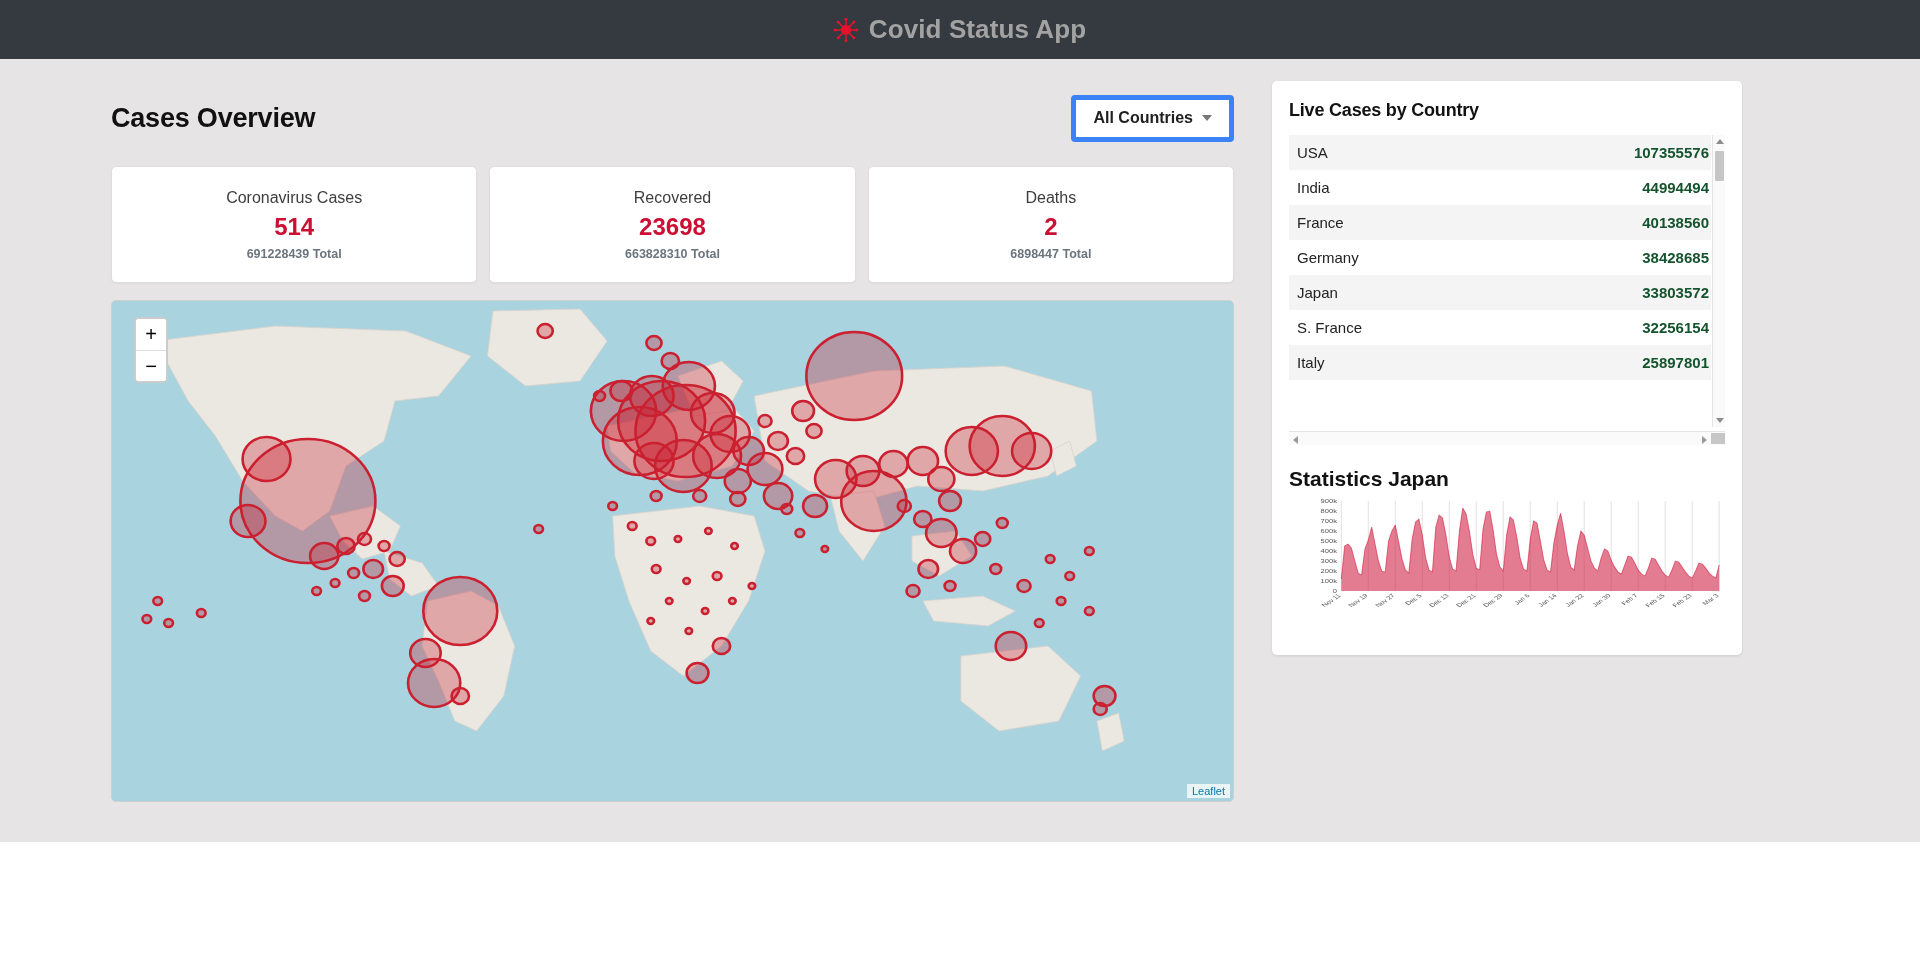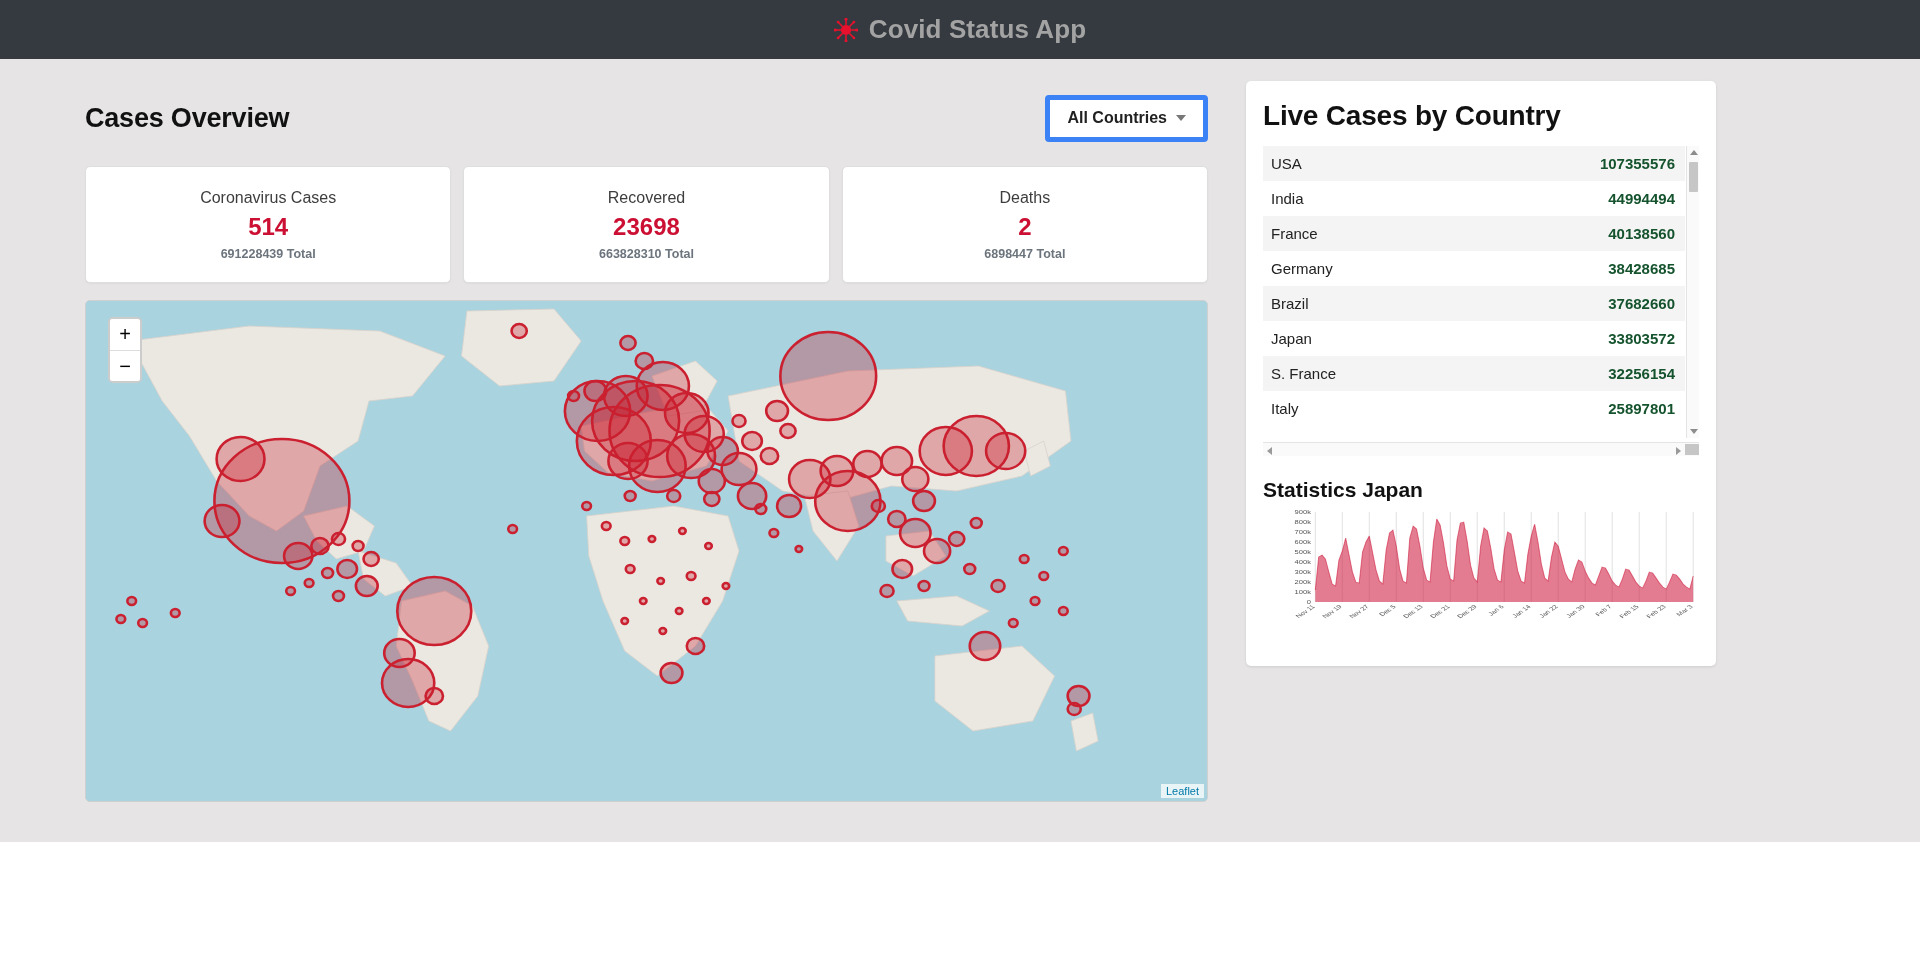--- a/index.html
+++ b/index.html
@@ -31,20 +31,21 @@
   .page {
     background: #e6e4e4;
     height: 783px;
     padding: 22px 0 0 0;
     display: flex;
     align-items: flex-start;
   }
   .left-col {
     width: 1246px;
     padding: 0 38px 0 85px;
+    margin-left: 26px;
   }
   .right-col {
     width: 530px;
     padding-right: 60px;
   }
 
   
   .overview-head {
     display: flex;
     align-items: center;
@@ -149,42 +150,42 @@
   }
 
   
   .side-card {
     background: #fff;
     border-radius: 5px;
     padding: 19px 17px 22px 17px;
     box-shadow: 0 1px 3px rgba(0,0,0,.10);
   }
   .side-title {
-    font-size: 28px;
+    font-size: 18px;
     font-weight: bold;
     color: #111;
     margin-bottom: 14px;
     letter-spacing: -.2px;
   }
   .country-list-wrap {
     position: relative;
     height: 310px;
     border: 0;
   }
   .country-list {
     height: 292px;
     overflow: hidden;
     position: relative;
     padding-right: 14px;
   }
   .country-row {
     display: flex;
     justify-content: space-between;
     align-items: center;
-    padding: 9px 10px 9px 8px;
+    padding: 9px 2px 9px 8px;
     font-size: 15px;
     cursor: pointer;
   }
   .country-row:nth-child(odd) { background: #f4f4f4; }
   .country-row .cname { color: #222; }
   .country-row .cval { font-weight: bold; color: #14532d; font-size: 15px; }
 
   .vscroll {
     position: absolute;
     right: 0; top: 0;
@@ -463,24 +464,20 @@
             </div>
             <div class="country-row">
               <span class="cname">France</span>
               <span class="cval">40138560</span>
             </div>
             <div class="country-row">
               <span class="cname">Germany</span>
               <span class="cval">38428685</span>
             </div>
             <div class="country-row">
-              <span class="cname">Brazil</span>
-              <span class="cval">37682660</span>
-            </div>
-            <div class="country-row">
               <span class="cname">Japan</span>
               <span class="cval">33803572</span>
             </div>
             <div class="country-row">
               <span class="cname">S. France</span>
               <span class="cval">32256154</span>
             </div>
             <div class="country-row">
               <span class="cname">Italy</span>
               <span class="cval">25897801</span>

